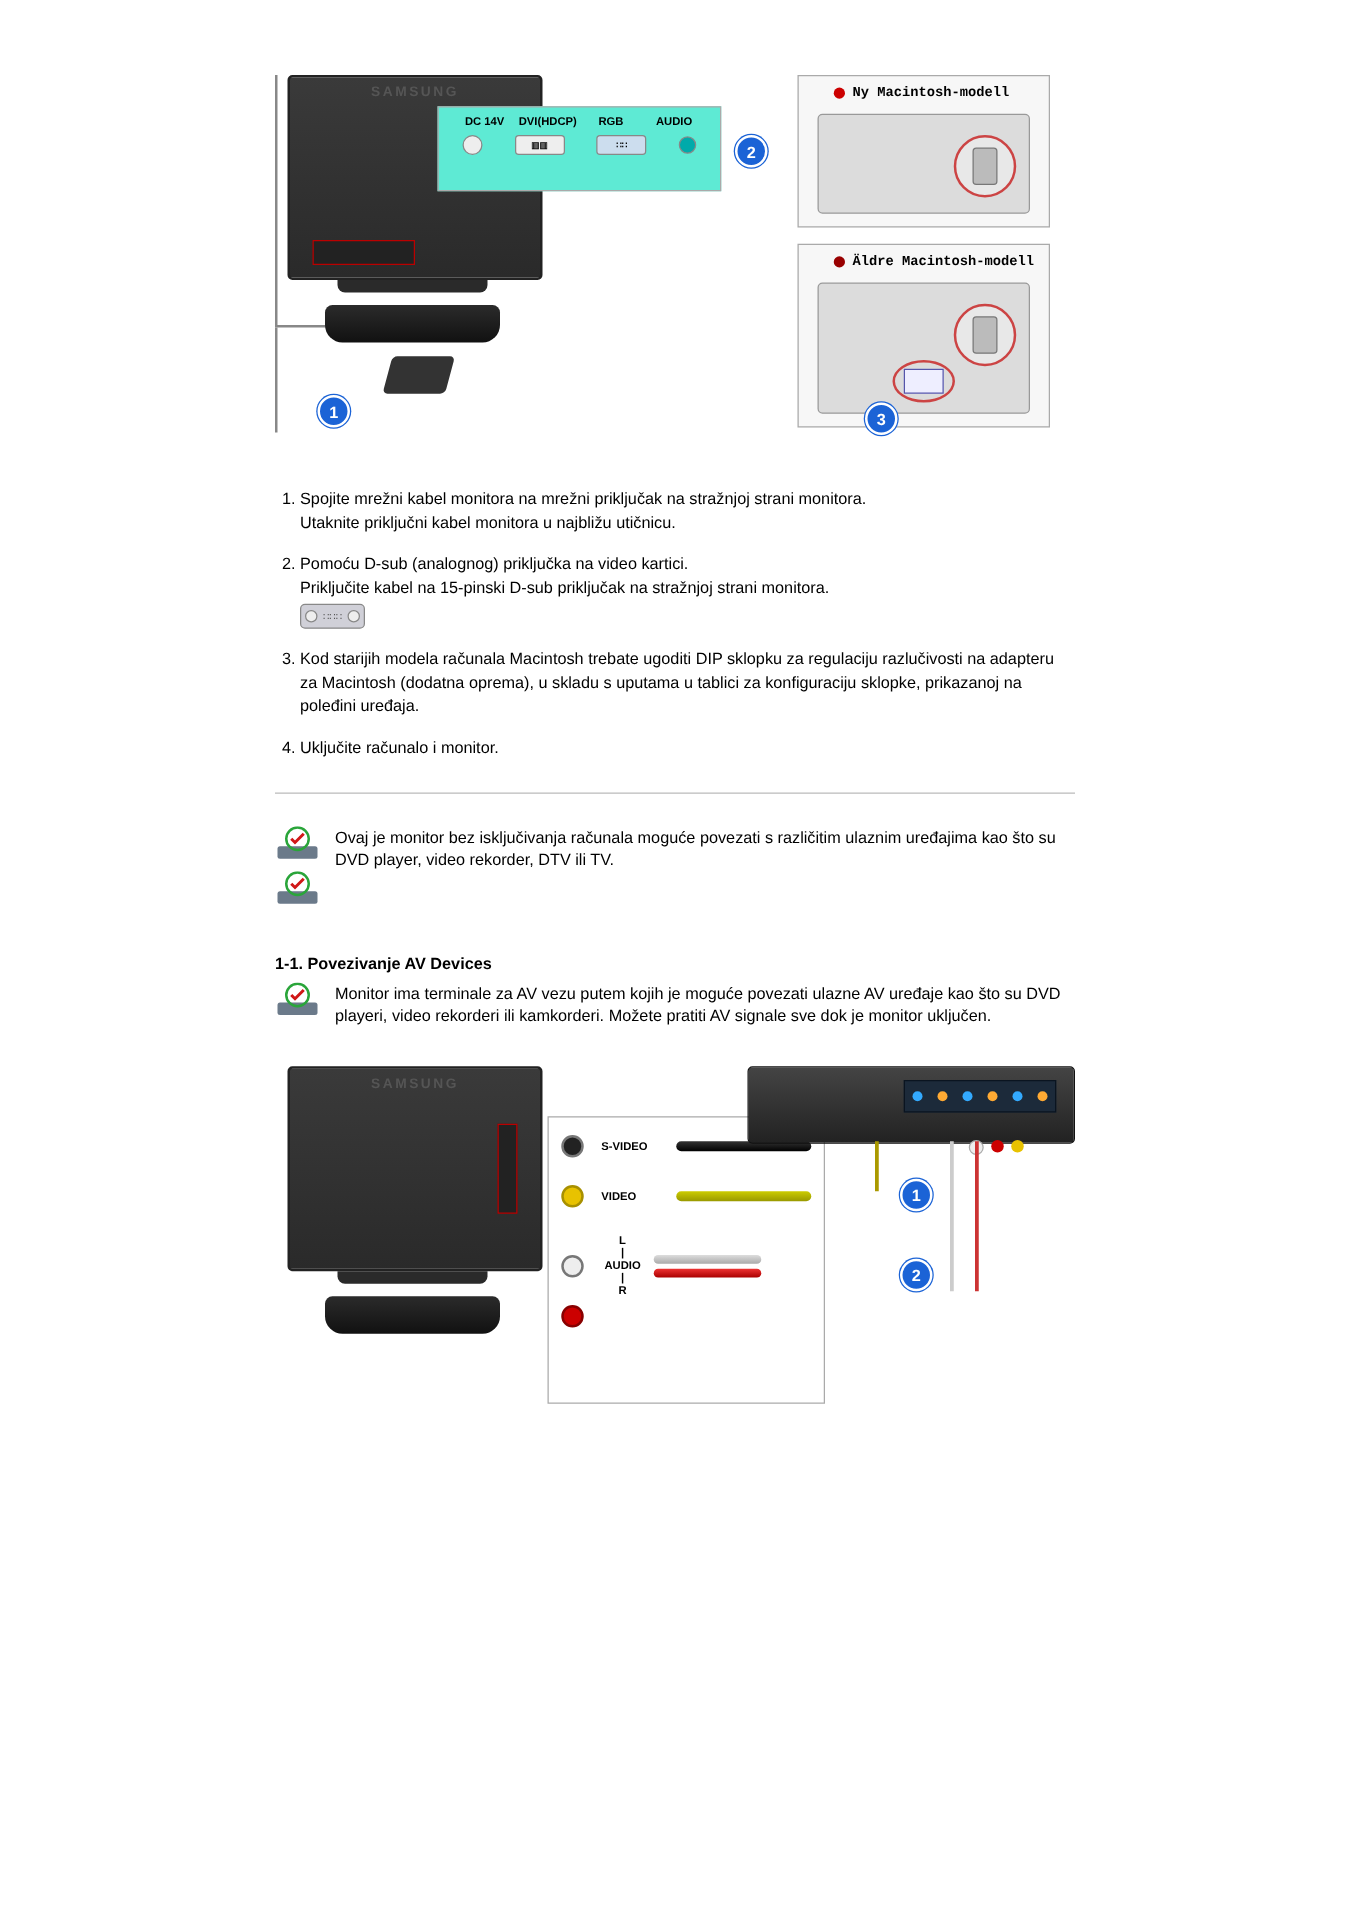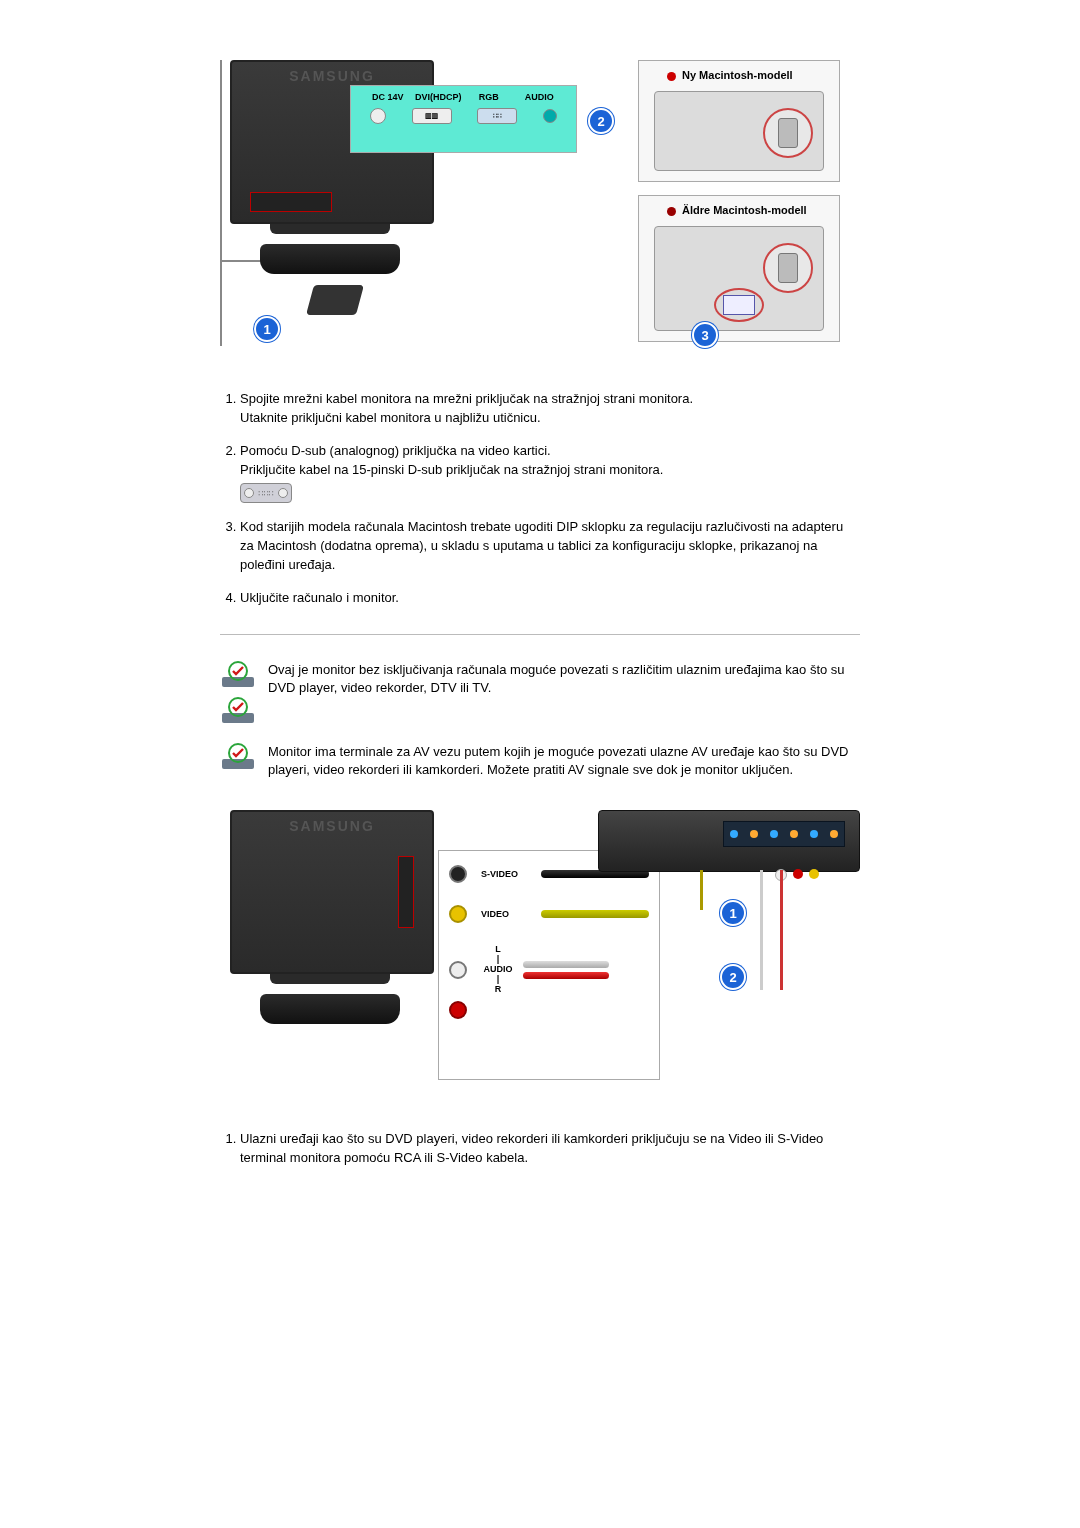--- a/index.html
+++ b/index.html
@@ -36,21 +36,21 @@
   .monitor .frame {
     width: 200px;
     height: 160px;
     background: linear-gradient(#3a3a3a,#2a2a2a);
     border: 2px solid #222;
     border-radius: 4px;
     position: relative;
   }
   .monitor .frame .logo {
     position:absolute;top:6px;left:0;right:0;text-align:center;
-    font-size:14px;letter-spacing:2px;color:#555;font-weight:bold;
+    font-size:11px;letter-spacing:2px;color:#555;font-weight:bold;
   }
   .monitor .frame .ports {
     position:absolute;bottom:10px;left:18px;width:80px;height:18px;
     border:1px solid #b00;
     background:#222;
   }
   .monitor .stand {
     width: 120px;height:10px;background:#2a2a2a;margin:0 auto;border-radius:0 0 6px 6px;
   }
   .monitor .base {
@@ -73,21 +73,21 @@
   .sock.round{width:14px;height:14px;border-radius:50%;}
   .sock.aud{width:12px;height:12px;border-radius:50%;background:#0aa;}
   .sock.rgb{background:#cde;}
   .dsub-img{display:inline-block;width:50px;height:18px;background:#d0d0d8;border:1px solid #888;border-radius:4px;display:inline-flex;align-items:center;justify-content:center;font-size:8px;color:#555;}
   .dsub-img::before,.dsub-img::after{content:"";width:8px;height:8px;border:1px solid #888;border-radius:50%;background:#eee;}
   .dsub-img::before{margin-right:4px;}
   .dsub-img::after{margin-left:4px;}
 
   
   .macbox{
-    position:absolute;right:0;width:200px;height:120px;border:1px solid #aaa;background:#f7f7f7;
+    position:absolute;right:0;width:200px;height:120px;border:1px solid #aaa;background:#f7f7f7;font-family:Liberation Mono, monospace;
   }
   .macbox.new{top:0;}
   .macbox.old{top:135px;height:145px;}
   .macbox .title{position:absolute;top:8px;left:28px;font-size:11px;font-weight:bold;}
   .bullet{display:inline-block;width:9px;height:9px;border-radius:50%;margin-right:6px;vertical-align:middle;}
   .bullet.red{background:#c00;}
   .bullet.dred{background:#900;}
   .macbox .machine{
     position:absolute;left:15px;right:15px;top:30px;bottom:10px;
     background:#dcdcdc;border:1px solid #999;border-radius:4px;
@@ -256,20 +256,21 @@
         <svg width="36" height="28" viewBox="0 0 36 28">
           <rect x="2" y="16" width="32" height="10" rx="2" fill="#6b7a8a"></rect>
           <circle cx="18" cy="10" r="9" fill="none" stroke="#2aa53a" stroke-width="2"></circle>
           <path d="M13 10 l3 3 l7 -7" fill="none" stroke="#d01818" stroke-width="2.4"></path>
         </svg>
       </div>
     </div>
     <div class="txt">Ovaj je monitor bez isključivanja računala moguće povezati s različitim ulaznim uređajima kao što su DVD player, video rekorder, DTV ili TV.</div>
   </div>
 
+  <div class="sec-title" style="margin-top:30px">1-1. Povezivanje AV Devices</div>
   <div class="iconrow">
     <div class="iconcol">
       <div class="iconblock">
         <svg width="36" height="28" viewBox="0 0 36 28">
           <rect x="2" y="16" width="32" height="10" rx="2" fill="#6b7a8a"></rect>
           <circle cx="18" cy="10" r="9" fill="none" stroke="#2aa53a" stroke-width="2"></circle>
           <path d="M13 10 l3 3 l7 -7" fill="none" stroke="#d01818" stroke-width="2.4"></path>
         </svg>
       </div>
     </div>
@@ -333,17 +334,14 @@
     </div>
 
     <div class="wv wA"></div>
       <div class="wv wB"></div>
       <div class="wv wC"></div>
 
     <div class="numcircle n1">1</div>
     <div class="numcircle n2">2</div>
   </div>
 
-  <ol class="steps">
-    <li><span>Ulazni uređaji kao što su DVD playeri, video rekorderi ili kamkorderi priključuju se na Video ili S-Video terminal monitora pomoću RCA ili S-Video kabela.</span></li>
-  </ol>
 
 </div>
 
 </body></html>

